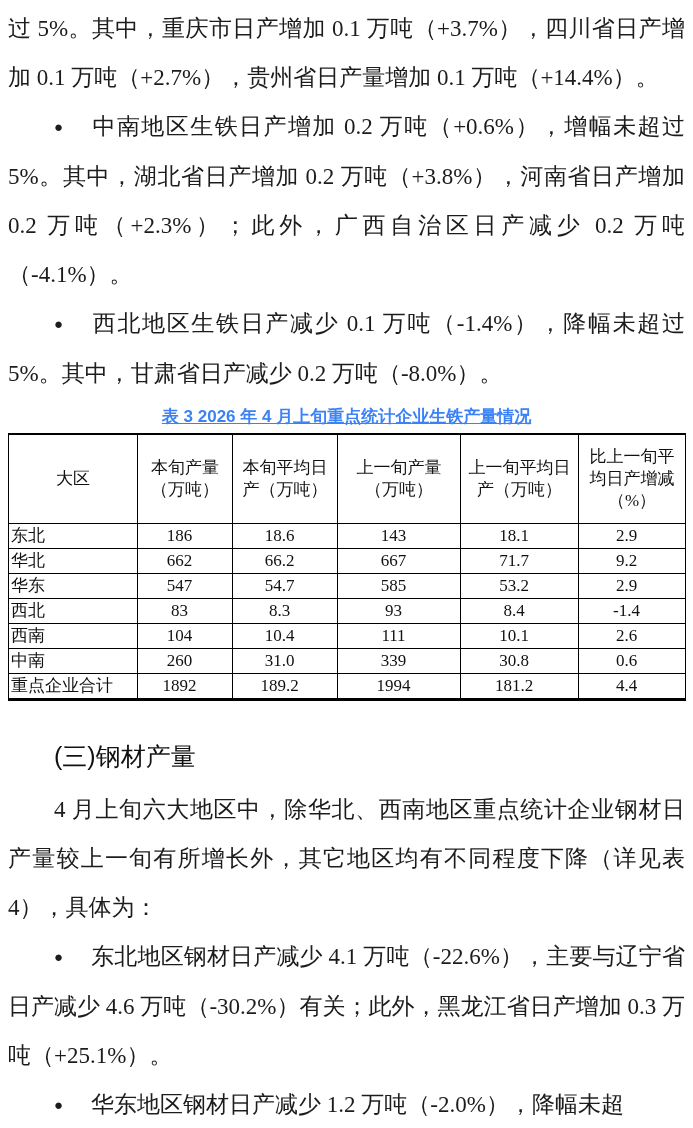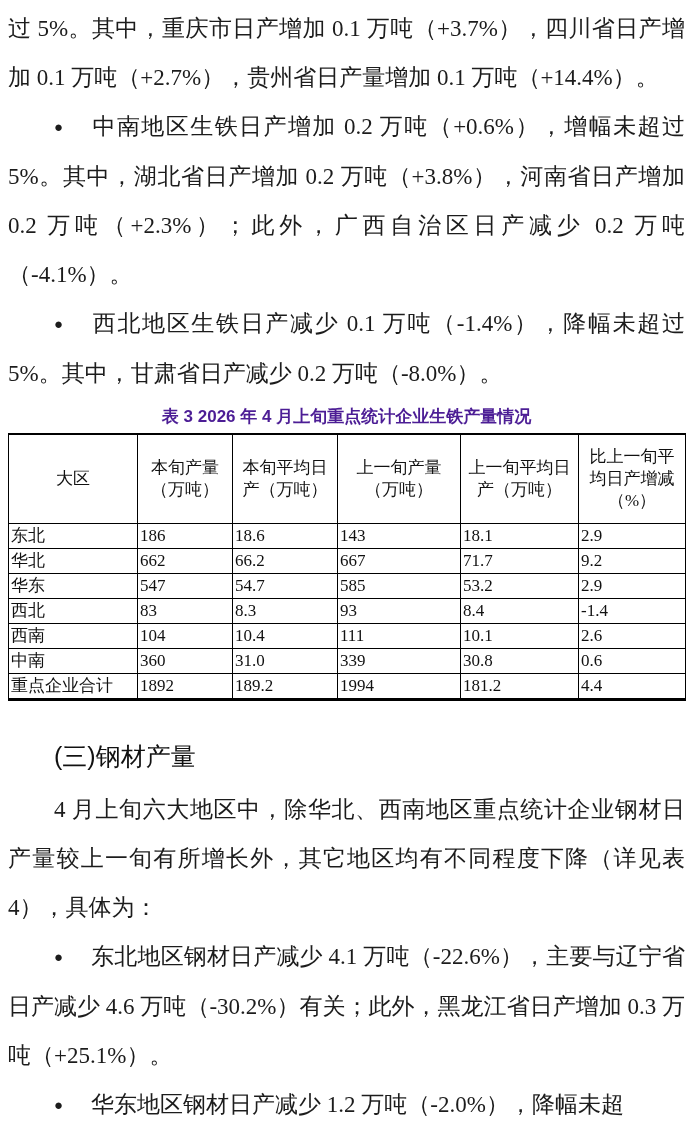--- a/index.html
+++ b/index.html
@@ -17,41 +17,41 @@
   .indent2 { text-indent: 46px; }
   .bullet-line { text-indent: 46px; }
   .bullet-marker {
     font-size: 15px; margin-right: 28px;
     vertical-align: 2px; letter-spacing: 0;
   }
 
   .table-caption {
     font-family: "Liberation Sans", "DejaVu Sans", sans-serif;
     font-weight: bold; font-size: 17px; text-align: center;
-    margin: 7px 0 5px 0; color: #4c1d95;
+    margin: 7px 0 5px 0; color: #3b82f6; text-decoration: underline;
   }
 
   table.datatable {
     border-collapse: collapse; table-layout: fixed;
     width: 677px;
     font-size: 17px; color: #111;
     border-top: 2px solid #000; border-bottom: 3px solid #000;
   }
   table.datatable th, table.datatable td {
     border: 1px solid #000;
     font-weight: normal;
     overflow: hidden;
   }
   table.datatable thead th {
     height: 84px; text-align: center; vertical-align: middle;
     padding: 2px 5px; line-height: 22px;
   }
   table.datatable tbody td {
     height: 24px; padding: 0 13px 0 2px;
-    text-align: left; line-height: 24px;
+    text-align: center; line-height: 24px;
   }
   table.datatable tbody td.region {
     text-align: left; padding: 0 2px;
   }
 
   .section-heading {
     font-family: "Liberation Sans", "DejaVu Sans", sans-serif;
     font-weight: normal; font-size: 25px; line-height: 34px;
     margin: 38px 0 0 46px; color: #111;
   }
@@ -125,21 +125,21 @@
       <tr>
         <td class="region">西南</td>
         <td>104</td>
         <td>10.4</td>
         <td>111</td>
         <td>10.1</td>
         <td>2.6</td>
       </tr>
       <tr>
         <td class="region">中南</td>
-        <td>360</td>
+        <td>260</td>
         <td>31.0</td>
         <td>339</td>
         <td>30.8</td>
         <td>0.6</td>
       </tr>
       <tr>
         <td class="region">重点企业合计</td>
         <td>1892</td>
         <td>189.2</td>
         <td>1994</td>

